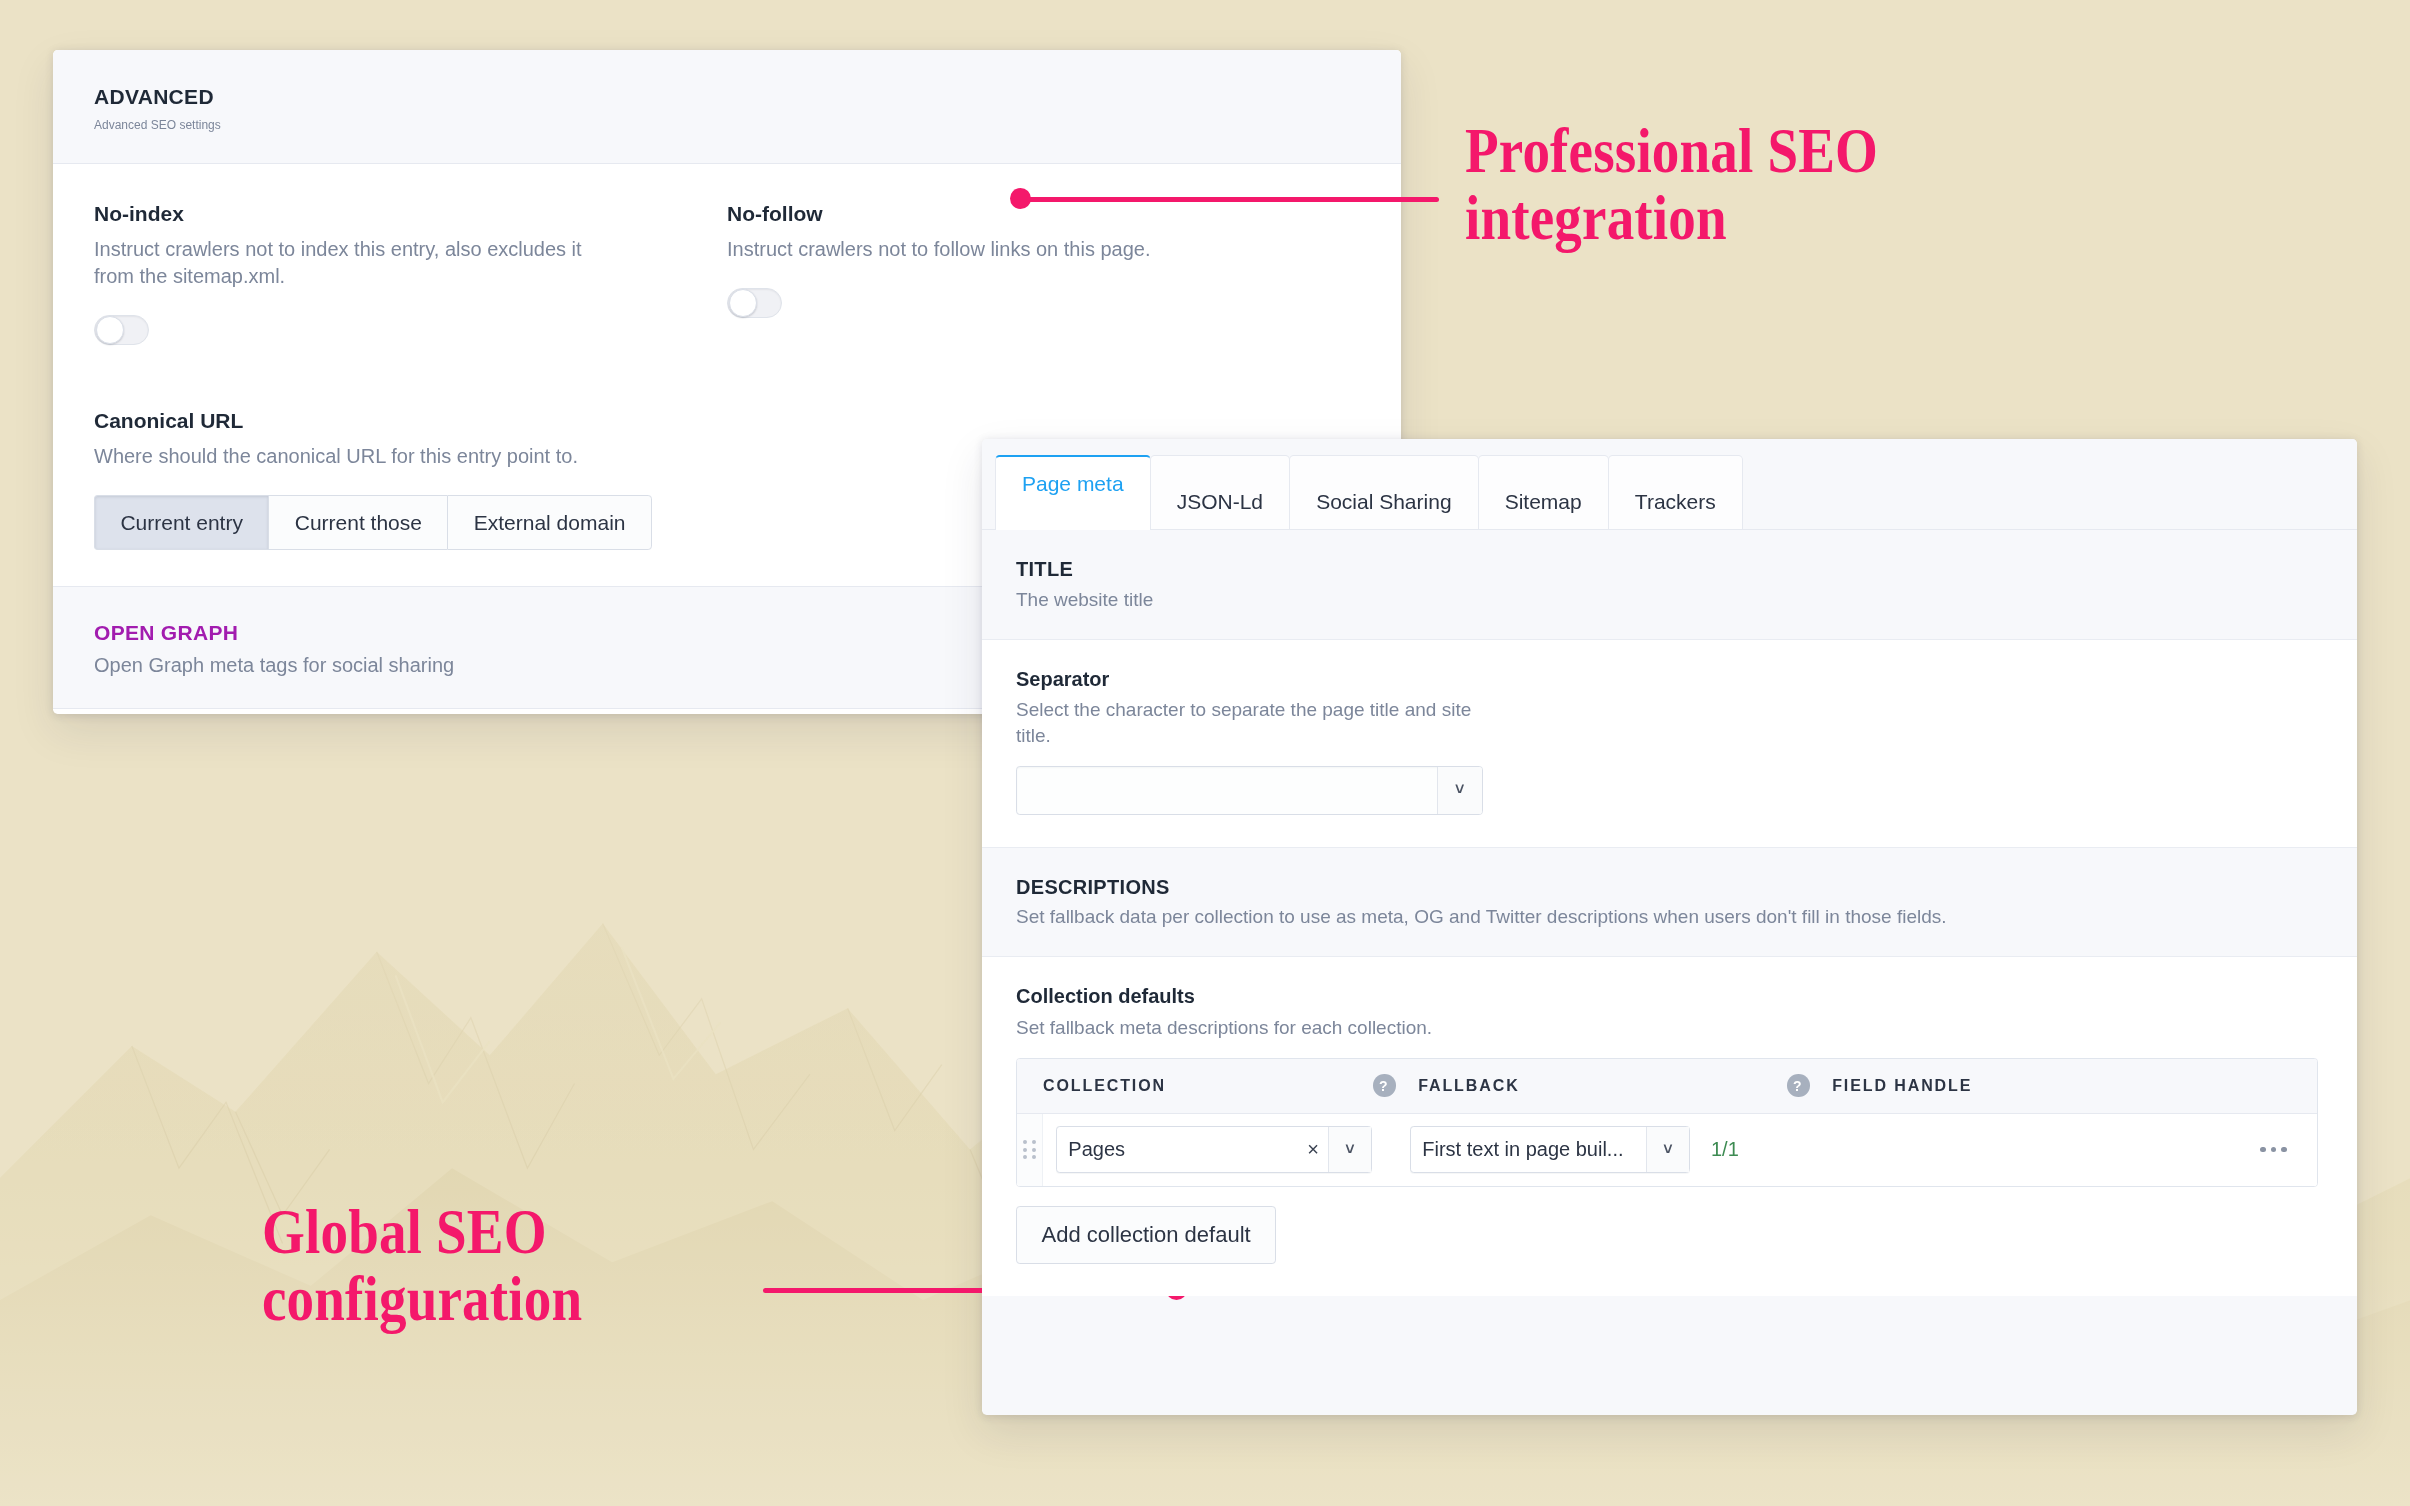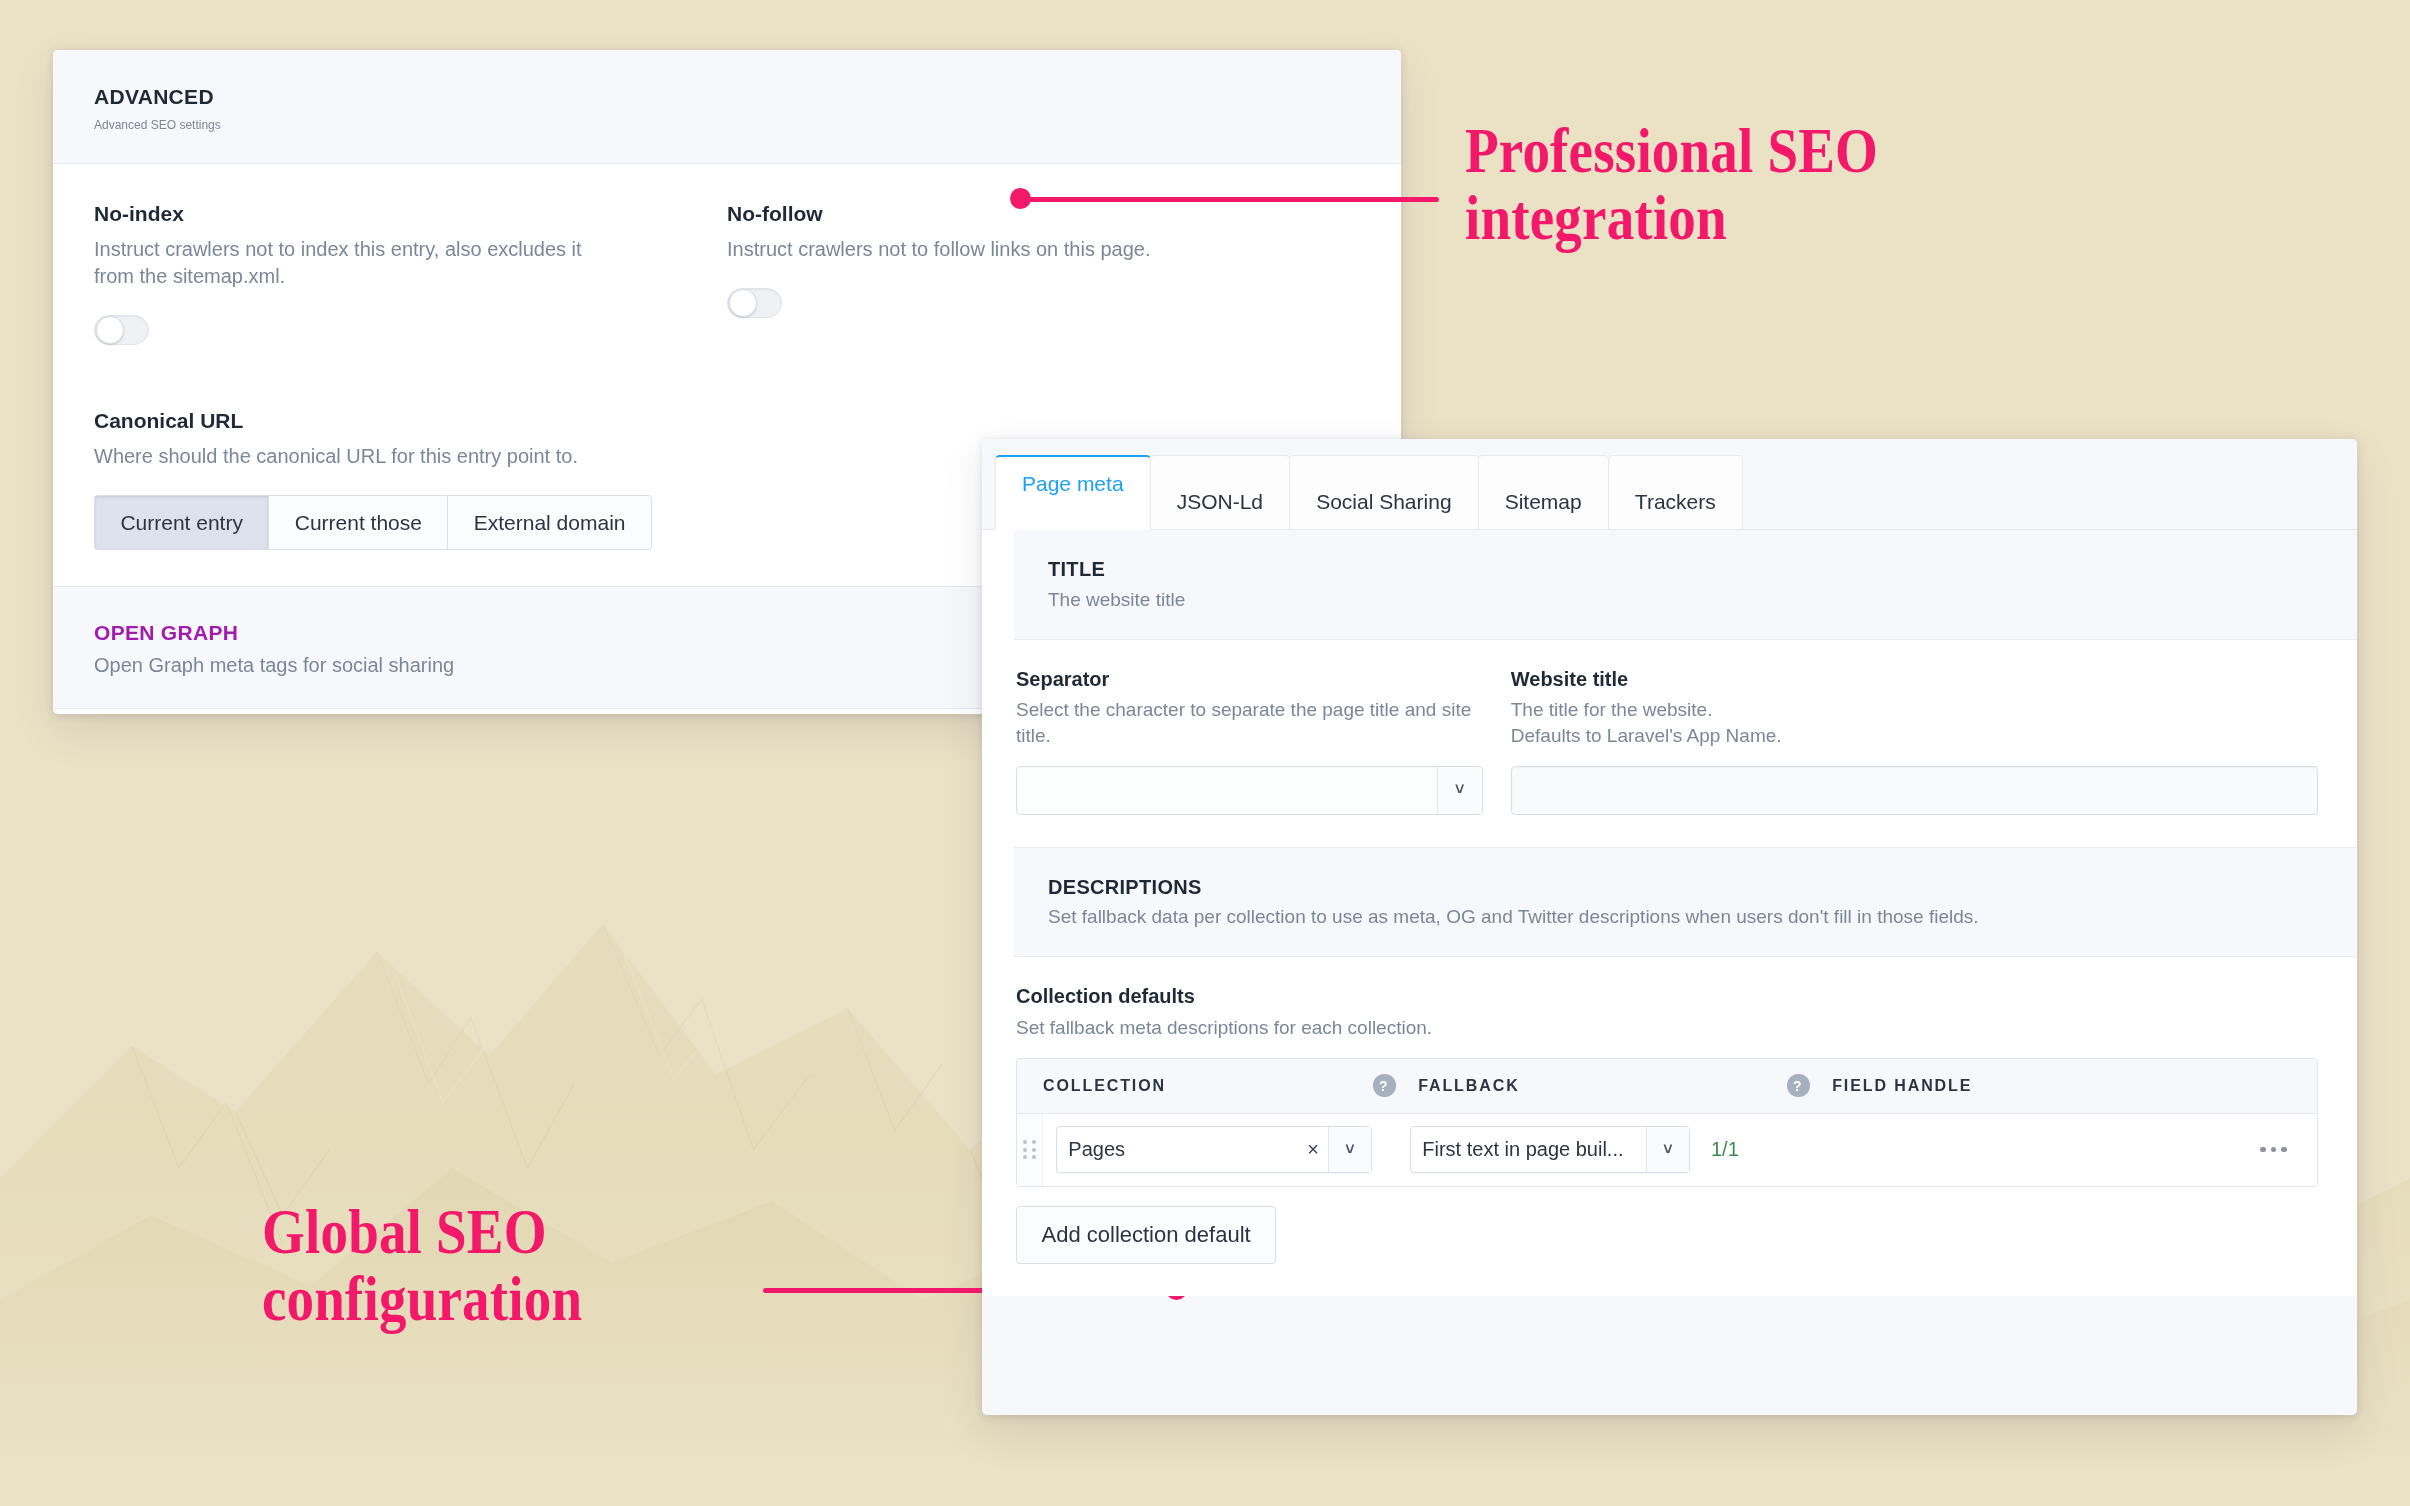--- a/index.html
+++ b/index.html
@@ -147,21 +147,20 @@
   .tabpanel {
     background: #fff;
     border-top: 0.9px solid #e6e9f0;
     position: relative;
     z-index: 1;
   }
   .pm-head {
     background: #f7f8fb;
     border-bottom: 0.9px solid #e9ecf2;
     padding: 28px 27px 28px 34px;
-    margin-left: 32px;
   }
   .pm-head h4 {
     font-size: 20px; font-weight: bold; color: #1f2937;
     text-transform: uppercase; letter-spacing: 0.3px;
   }
   .pm-head p { font-size: 19px; color: #7c869a; margin-top: 7.5px; }
   .pm-body { background:#fff; padding: 28px 39px 32px 34px; }
 
   .pm-label { font-size: 20px; font-weight: bold; color: #1f2937; }
   .pm-help  { font-size: 19px; color: #7c869a; line-height: 1.36; margin-top: 6.6px; }
@@ -383,26 +382,20 @@
     <div class="pm-body">
       <div style="display:flex;">
         <div style="width:38%;padding-right:28px;">
           <div class="pm-label">Separator</div>
           <div class="pm-help">Select the character to separate the page title and site title.</div>
           <div class="select-box">
             <div class="sv"></div>
             <div class="caret">˅</div>
           </div>
         </div>
-        <div style="width:62%;">
-          <div class="pm-label">Website title</div>
-          <div class="pm-help" style="white-space:pre-line">The title for the website.
-Defaults to Laravel's App Name.</div>
-          <div class="plain-input"></div>
-        </div>
       </div>
     </div>
 
     <div class="pm-head" style="border-top:0.9px solid #e9ecf2;">
       <h4>DESCRIPTIONS</h4>
       <p>Set fallback data per collection to use as meta, OG and Twitter descriptions when users don't fill in those fields.</p>
     </div>
 
     <div class="pm-body">
       <div class="pm-label">Collection defaults</div>

